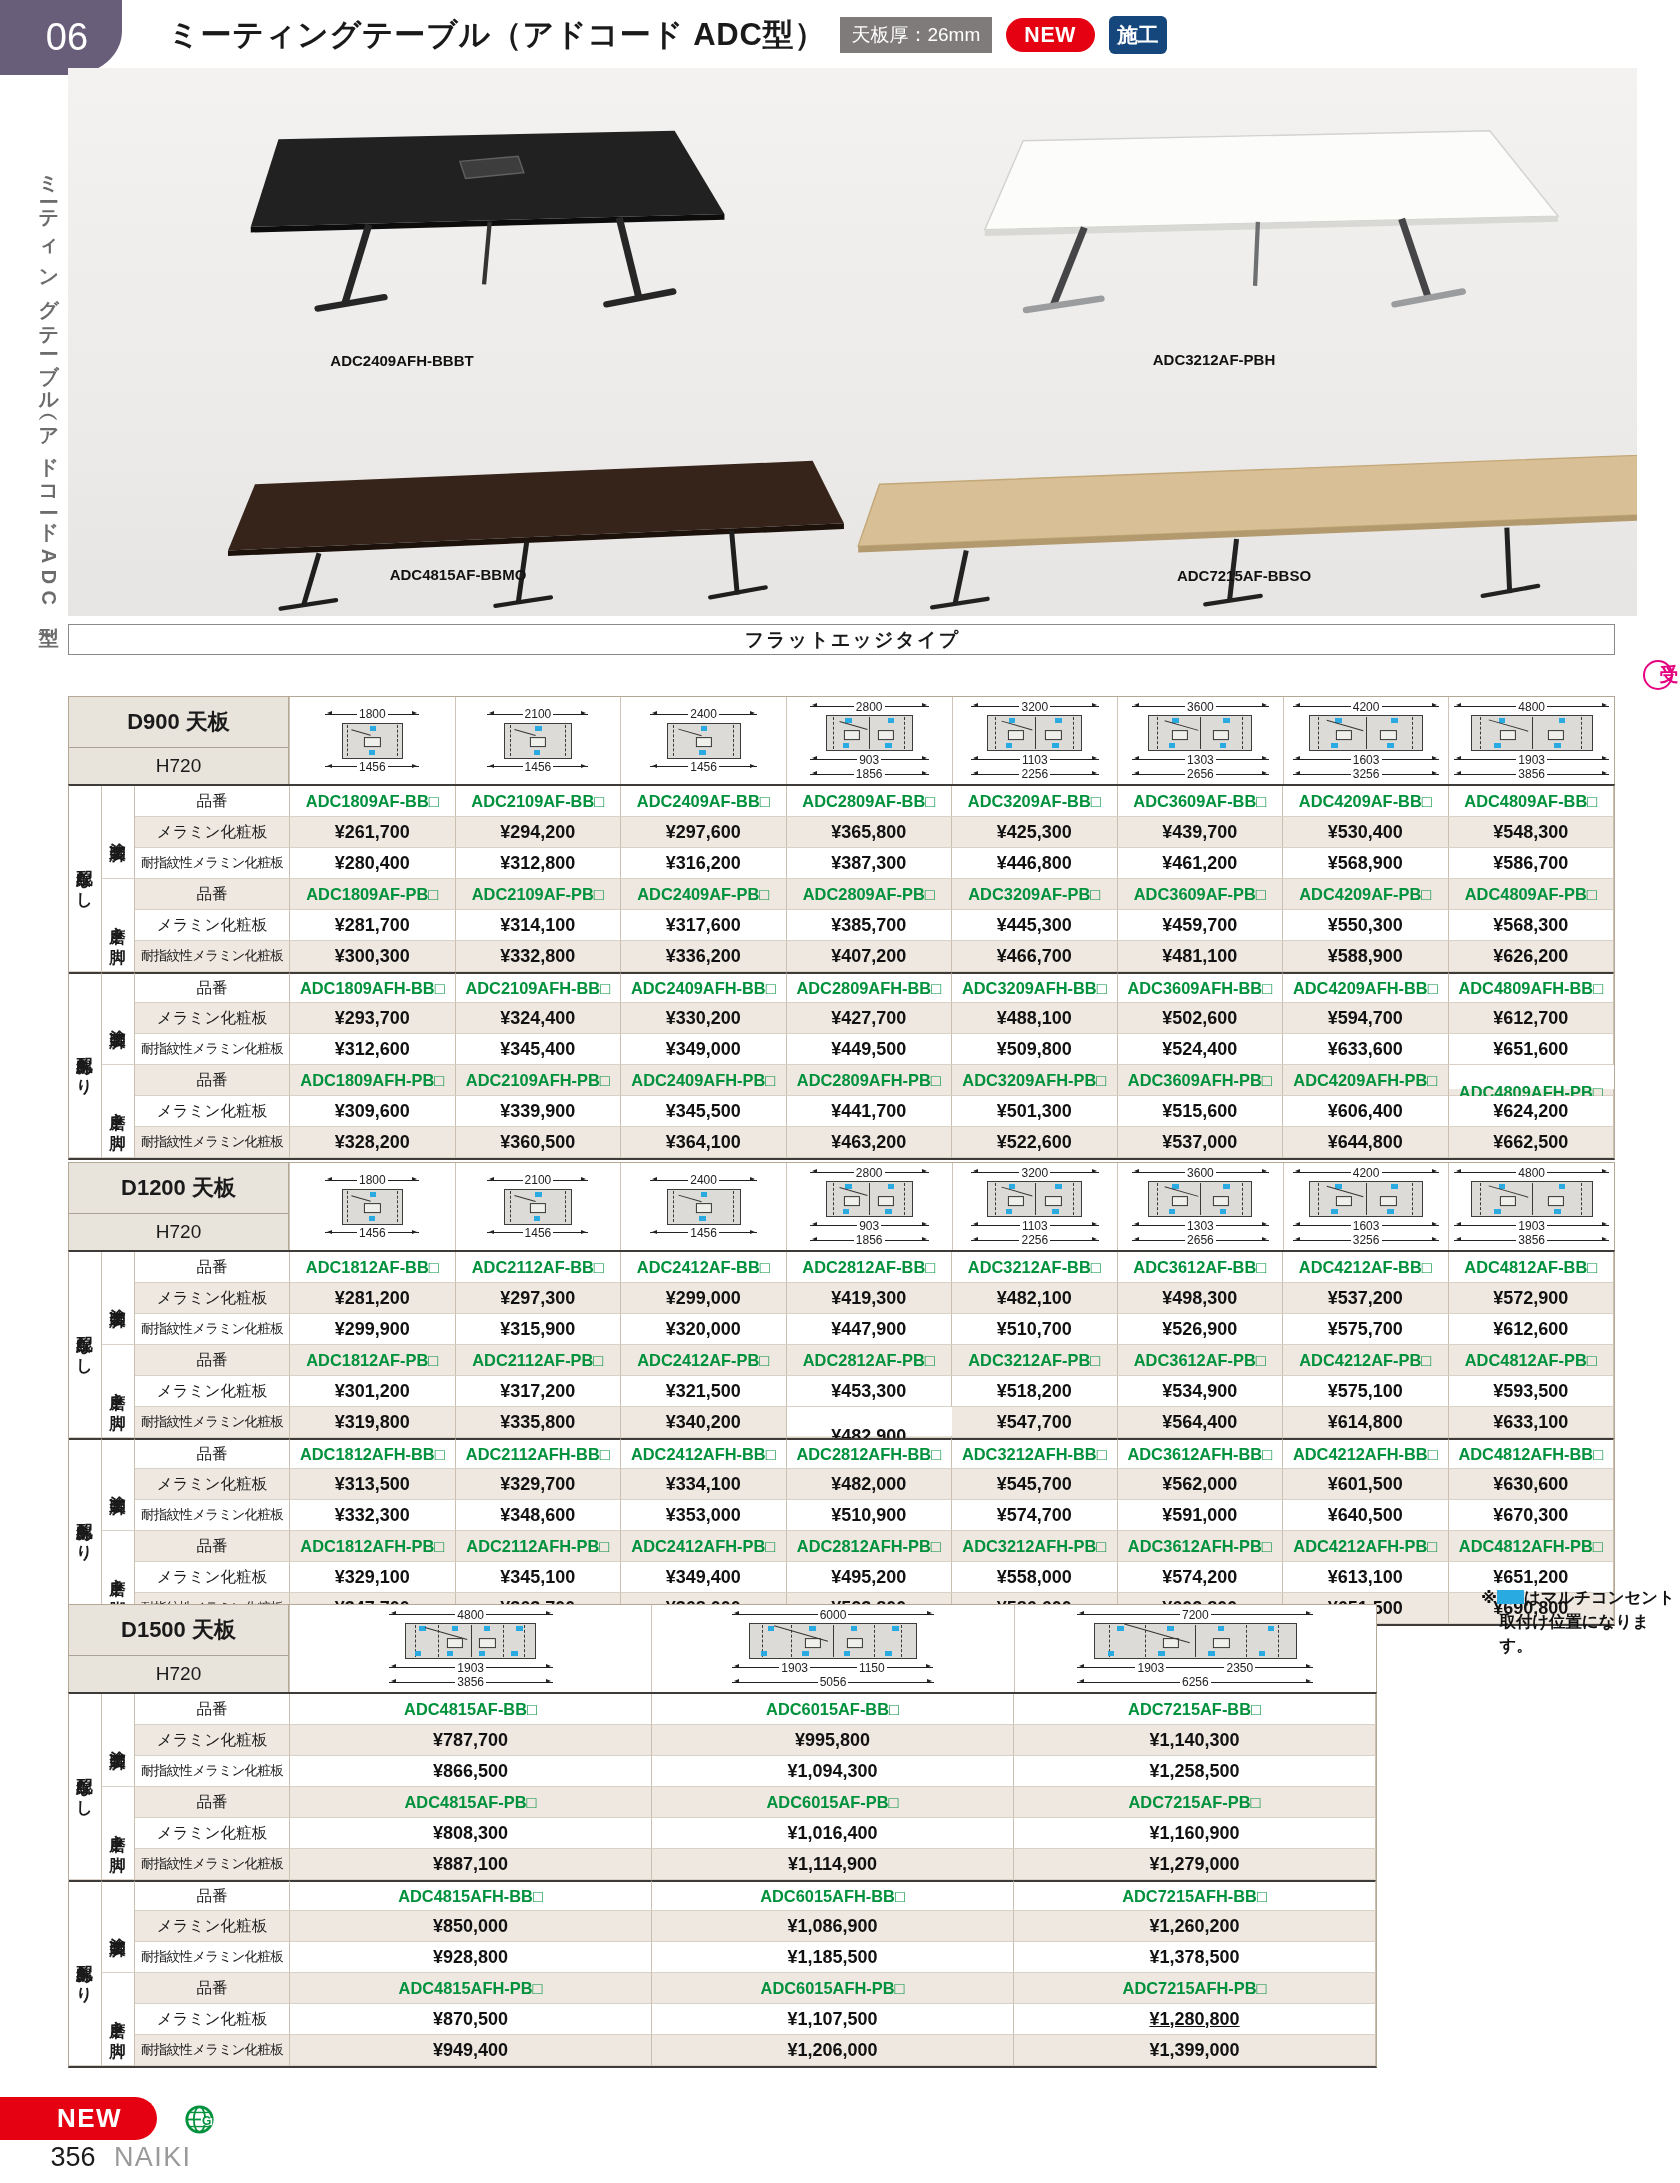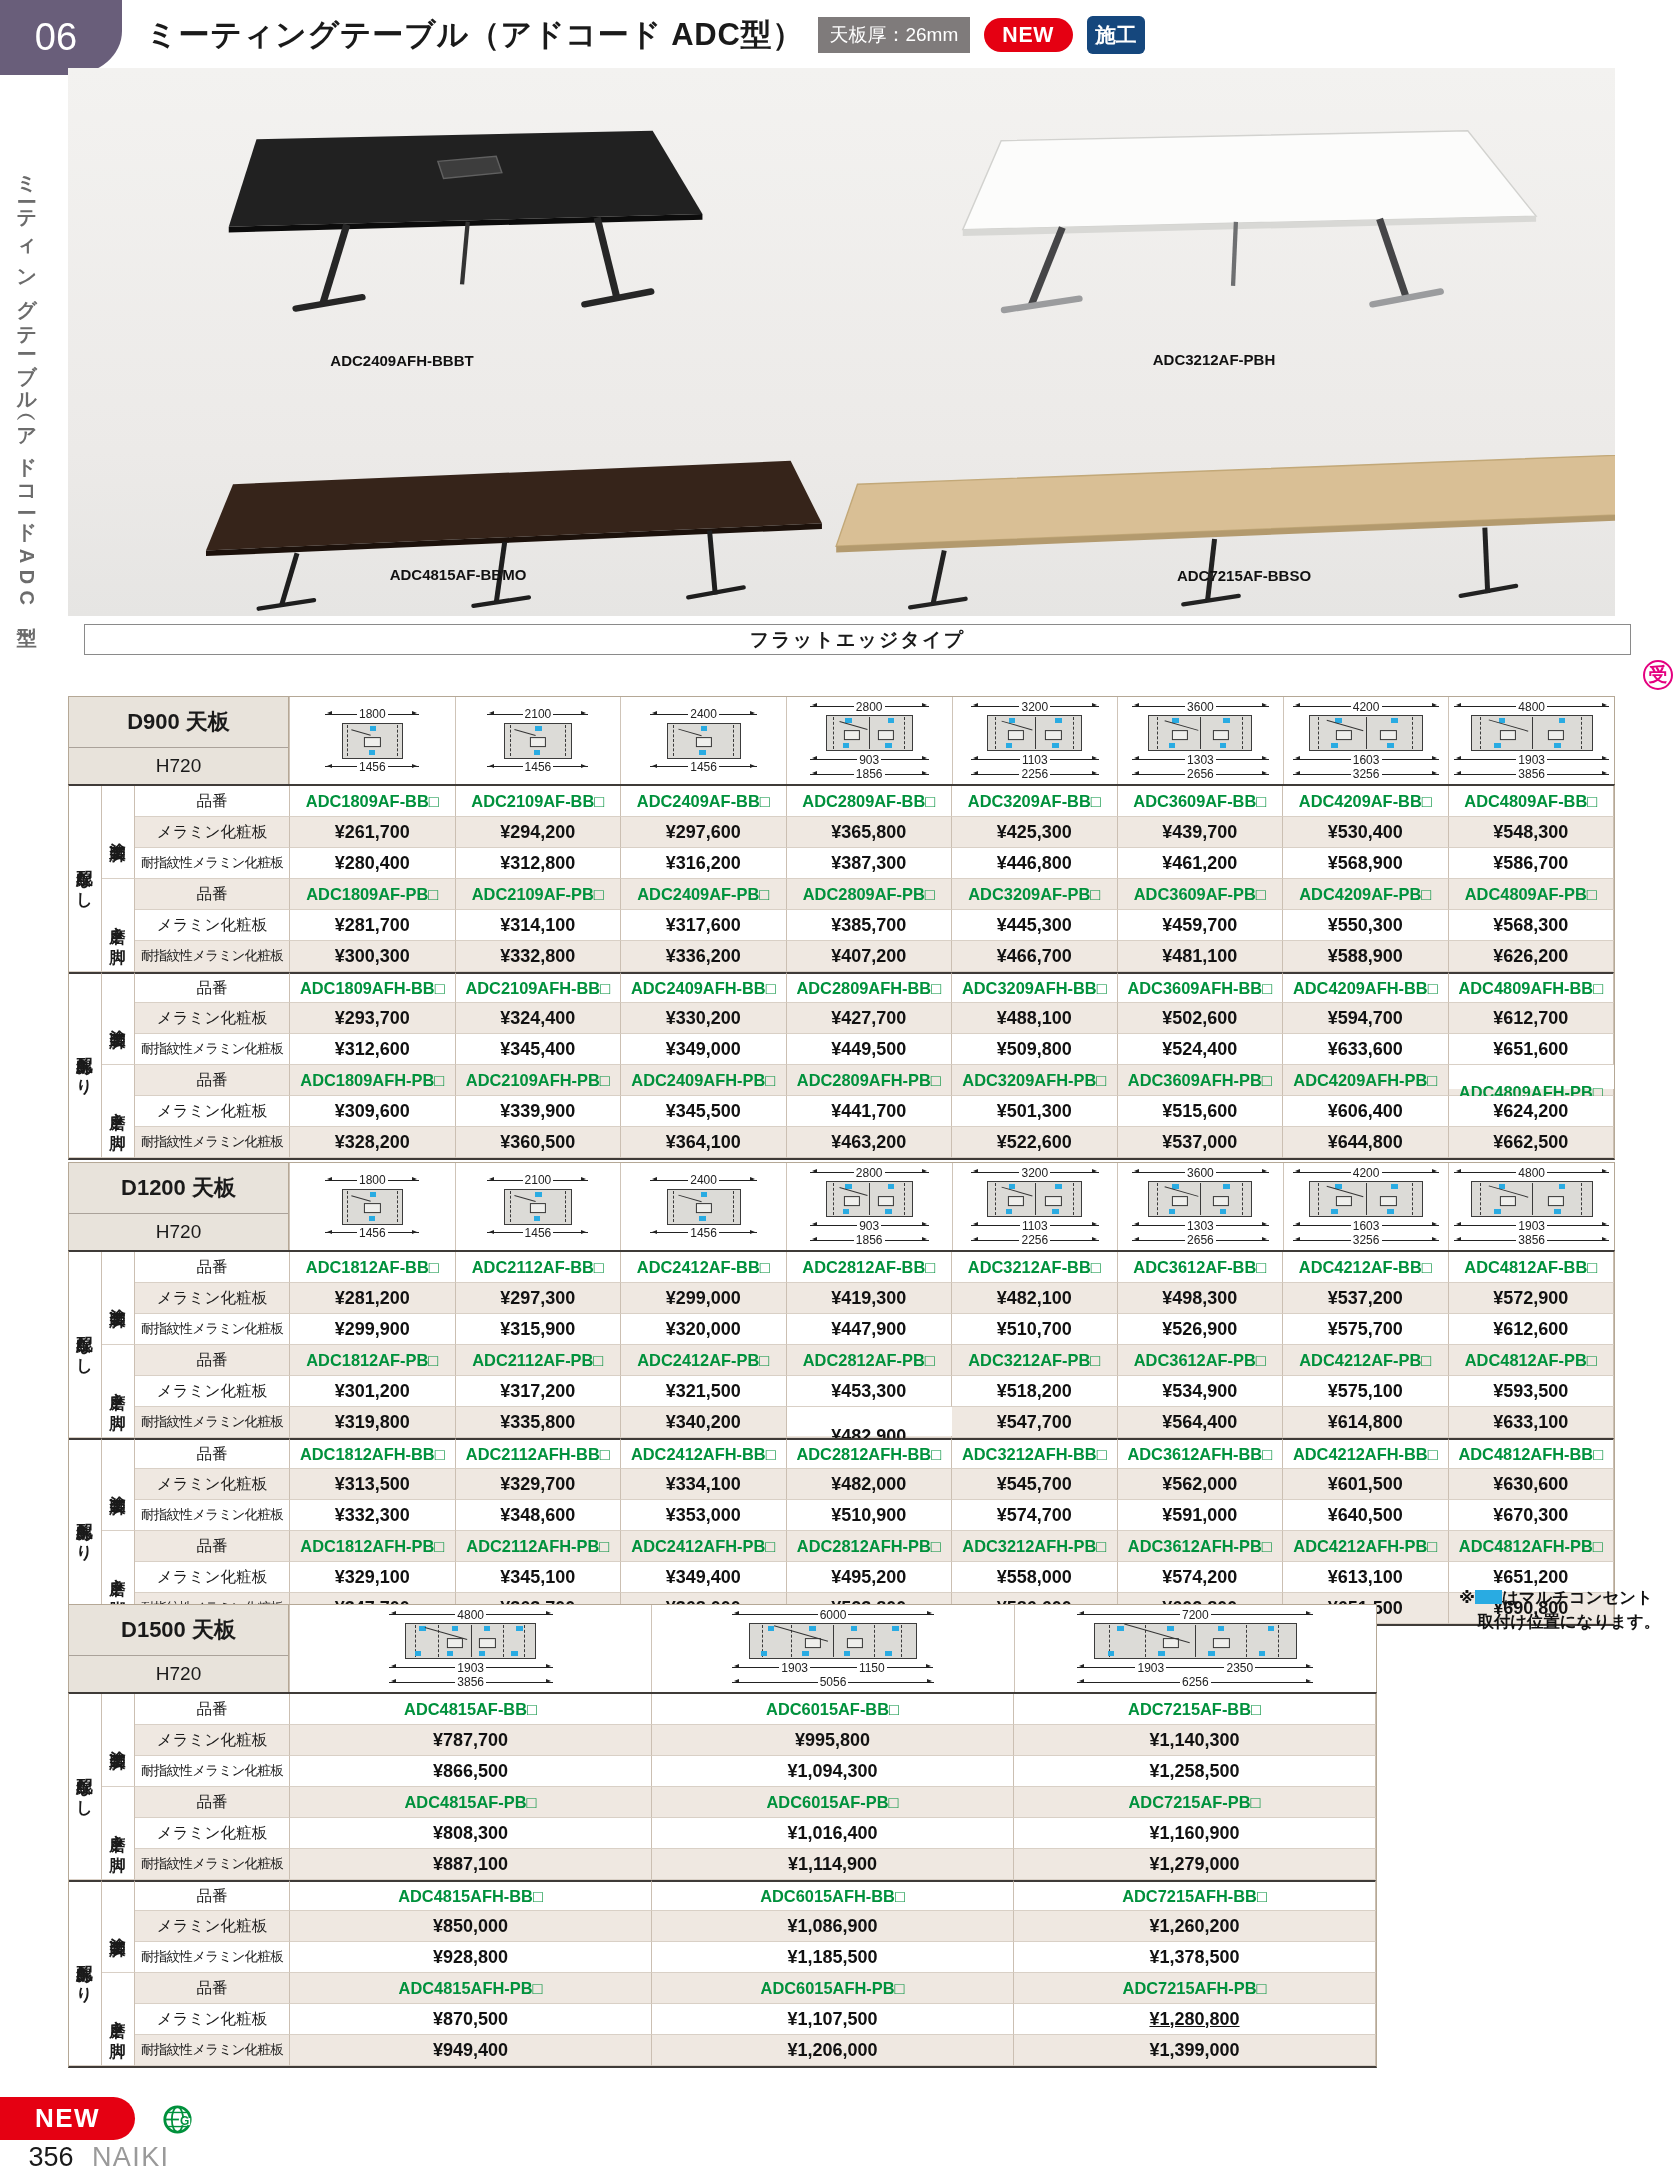--- a/index.html
+++ b/index.html
@@ -1,37 +1,37 @@
 <!DOCTYPE html>
 <html style="font-size:11.4px"><head>
 <meta charset="utf-8">
 <style>
   html,body{margin:0;padding:0;}
   body{width:1680px;height:2183px;background:#fff;font-family:"Liberation Sans","DejaVu Sans",sans-serif;position:relative;overflow:hidden;color:#1a1a1a;}
-  .abs{position:absolute;}
+  .abs{position:absolute;padding-left:22px;}
 
   
   .badge06{left:0;top:0;width:122px;height:75px;background:#695e7a;border-bottom-right-radius:51px 44px;color:#fff;
            display:flex;align-items:center;justify-content:center;font-size:38px;padding-right:10px;box-sizing:border-box;}
   .hdr{left:146px;top:14.2px;display:flex;align-items:center;gap:14.2px;}
   .hdr-title{font-size:31px;font-weight:bold;letter-spacing:0.7px;}
   .badge-thick{background:#7f7b7b;color:#fff;font-size:19px;padding:5px 11.4px;white-space:nowrap;}
   .badge-new{background:#e50012;color:#fff;font-size:21.3px;font-weight:bold;border-radius:710px;padding:4.3px 18.5px;letter-spacing:0.7px;}
   .badge-con{background:#15477d;color:#fff;font-size:20.6px;font-weight:bold;padding:5px 8.5px;border-radius:5.7px;}
 
   
   .side-text{left:14.2px;top:161px;writing-mode:vertical-rl;font-size:20px;font-weight:bold;color:#6c6c6c;letter-spacing:6.4px;}
 
   
   .showcase{left:68px;top:68px;width:1547px;height:548px;background:linear-gradient(#f3f2f0 0%,#eceae8 70%,#e6e5e3 100%);}
   .showcase svg{display:block;width:100%;height:100%;}
   .plabel{position:absolute;transform:translateX(-50%);font-size:15px;font-weight:bold;color:#111;white-space:nowrap;}
 
   
-  .section-bar{left:84px;top:624px;width:1547px;height:31px;border:1.4px solid #8a8a8a;box-sizing:border-box;
+  .section-bar{left:68px;top:624px;width:1547px;height:31px;border:1.4px solid #8a8a8a;box-sizing:border-box;
                display:flex;align-items:center;justify-content:center;font-size:19px;font-weight:bold;letter-spacing:2.1px;background:#fff;}
   .mark-ukeru{right:7.1px;top:660px;width:30px;height:30px;border:2.1px solid #e4007f;border-radius:50%;color:#e4007f;
               font-size:19px;font-weight:bold;display:flex;align-items:center;justify-content:center;box-sizing:border-box;background:#fff;}
 
   
   .ptable{position:absolute;left:68px;}
   .thead{display:grid;height:88px;border:0.7px solid #b5a896;border-bottom:none;box-sizing:border-box;background:#fff;}
   .hd-left{background:#e8e3db;display:flex;flex-direction:column;border-right:0.7px solid #b5a896;}
   .hd-depth{flex:1.4;display:flex;align-items:center;justify-content:center;font-size:22px;font-weight:bold;border-bottom:0.7px solid #aaa29a;}
   .hd-height{flex:1;display:flex;align-items:center;justify-content:center;font-size:19px;}

